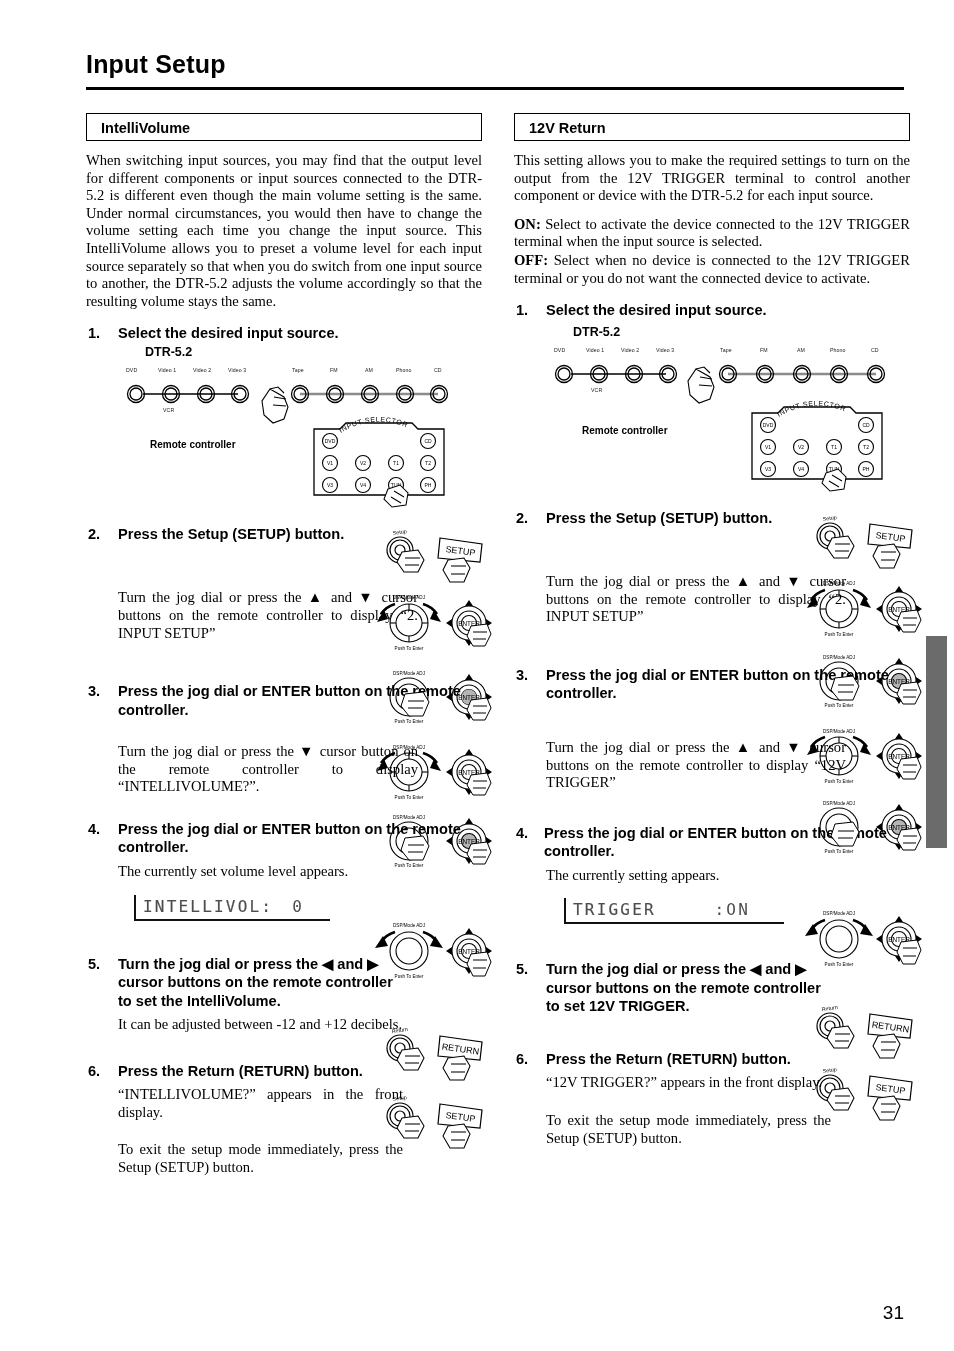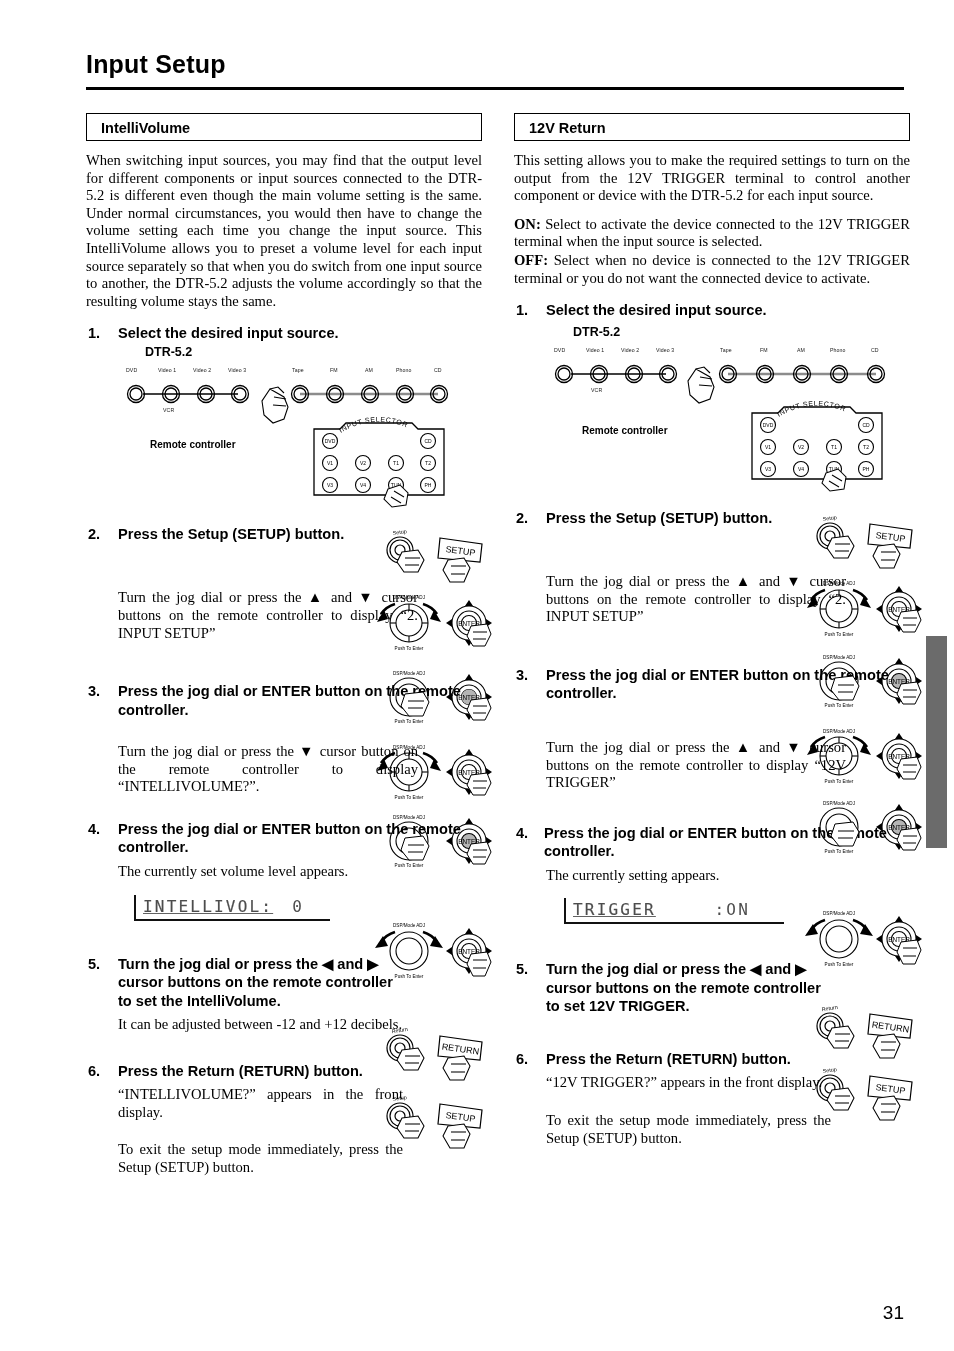--- a/index.html
+++ b/index.html
@@ -137,21 +137,20 @@
     position: absolute;
     left: 9px;
     top: 2px;
     font-family: "DejaVu Sans Mono", monospace;
     font-size: 16px;
     letter-spacing: 2.2px;
     color: #3d3d3d;
     white-space: pre;
     -webkit-text-stroke: 0.2px #555;
     opacity: .92;
-    text-decoration: underline;
   }
   .lcd .val {
     position: absolute;
     top: 2px;
     font-family: "DejaVu Sans Mono", monospace;
     font-size: 16px;
     letter-spacing: 2.2px;
     color: #3d3d3d;
     white-space: pre;
     opacity: .92;

